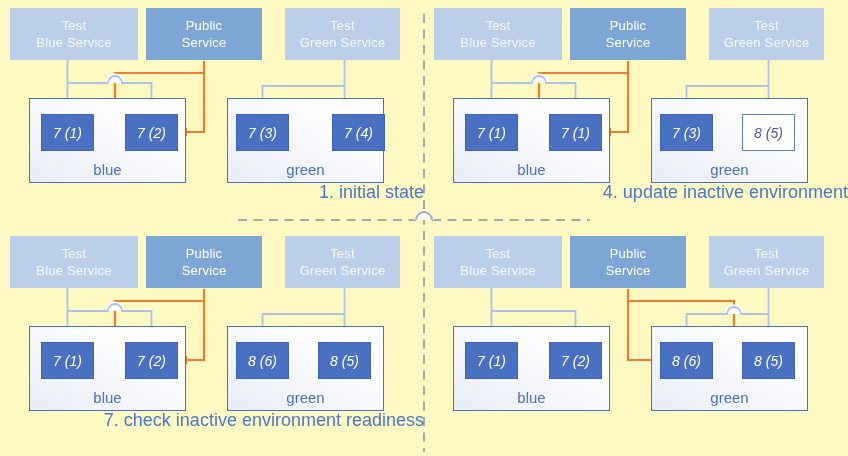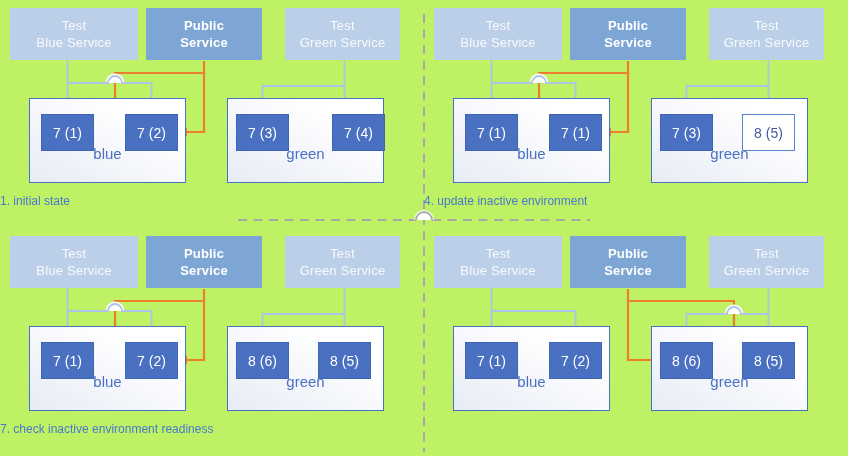--- a/index.html
+++ b/index.html
@@ -1,53 +1,53 @@
 <!DOCTYPE html>
 <html style="--accent-blue: #4a71c4; --service-light-fill: #bccfe8; --service-dark-fill: #7ea6d4; --pod-fill: #4a70c2; --pod-outline-text: #44599f; --arrow-light: #adc3e8; --arrow-orange: #ed7d31; --caption-text: #4a78cc; --divider-gray: #a8a8a8;"><head>
 <meta charset="utf-8">
 <style>
   html,body{margin:0;padding:0;background:#fff;}
   .diagram{
-    position:relative;width:848px;height:456px;background:#bef264;overflow:hidden;
+    position:relative;width:848px;height:456px;background:#fef9c3;overflow:hidden;
     font-family:"Liberation Sans","DejaVu Sans",sans-serif;
   }
   .panel{position:absolute;width:424px;height:228px;}
   .wires,.dividers{position:absolute;left:0;top:0;pointer-events:none;}
   .dividers{width:848px;height:456px;}
   .wires{width:424px;height:228px;}
 
   .svc{
     position:absolute;top:8px;height:52px;box-sizing:border-box;
     display:flex;flex-direction:column;justify-content:center;text-align:center;
   }
   .svc span{display:block;font-size:13px;line-height:17px;letter-spacing:.2px;}
   .svc-light{background:var(--service-light-fill,#bccfe8);color:#f7fafd;}
-  .svc-dark{background:var(--service-dark-fill,#7ea6d4);color:#ffffff;font-weight:bold;}
+  .svc-dark{background:var(--service-dark-fill,#7ea6d4);color:#ffffff;}
 
   .env{
     position:absolute;top:98px;height:85px;box-sizing:border-box;
     border:1.5px solid var(--accent-blue,#4a71c4);
     background:linear-gradient(to top right,#e7ecf5 0%,#ffffff 75%);
   }
   .env-label{
-    position:absolute;bottom:20px;left:0;right:0;text-align:center;
+    position:absolute;bottom:4px;left:0;right:0;text-align:center;
     font-size:15px;color:var(--accent-blue,#4a71c4);
   }
   .pod{
     position:absolute;top:114px;width:53px;height:37px;box-sizing:border-box;
     background:var(--pod-fill,#4a70c2);border:1px solid #3e64b6;color:#fff;
-    font-size:14px;display:flex;align-items:center;justify-content:center;
+    font-size:14px;display:flex;align-items:center;justify-content:center;font-style:italic;
   }
   .pod--outline{
     background:#ffffff;border:1px solid #5b82cc;
     color:var(--pod-outline-text,#44599f);
   }
   .caption{
-    position:absolute;top:194px;left:0;right:0;text-align:left;
-    font-size:12px;color:var(--caption-text,#4a78cc);
+    position:absolute;top:182px;left:0;right:0;text-align:right;
+    font-size:18px;color:var(--caption-text,#4a78cc);
   }
 
   
   .lb{stroke:var(--arrow-light,#adc3e8);stroke-width:1.8;fill:none;}
   .lbh{fill:var(--arrow-light,#adc3e8);stroke:none;}
   .or{stroke:var(--arrow-orange,#ed7d31);stroke-width:2.2;fill:none;}
   .orh{fill:var(--arrow-orange,#ed7d31);stroke:none;}
   .gap{fill:#ffffff;stroke:#ffffff;stroke-width:5;}
   .dash{stroke:var(--divider-gray,#a8a8a8);stroke-width:2;stroke-dasharray:9 6.5;fill:none;}
   .dasharc{stroke:var(--divider-gray,#a8a8a8);stroke-width:1.8;fill:none;}

